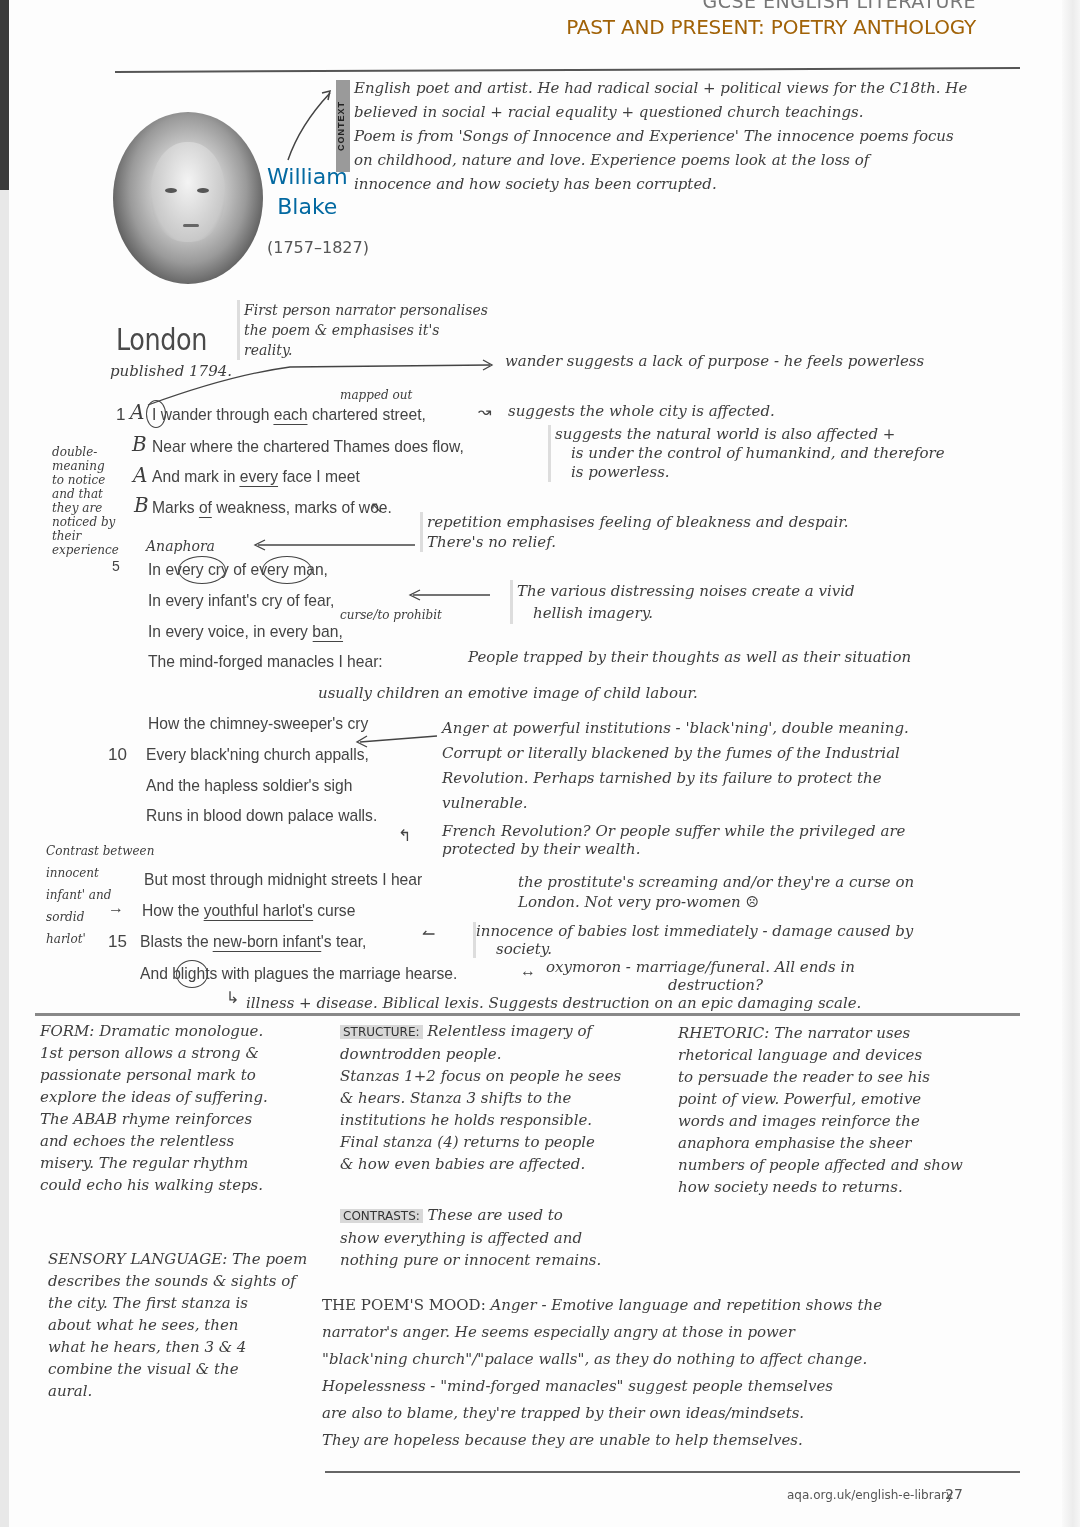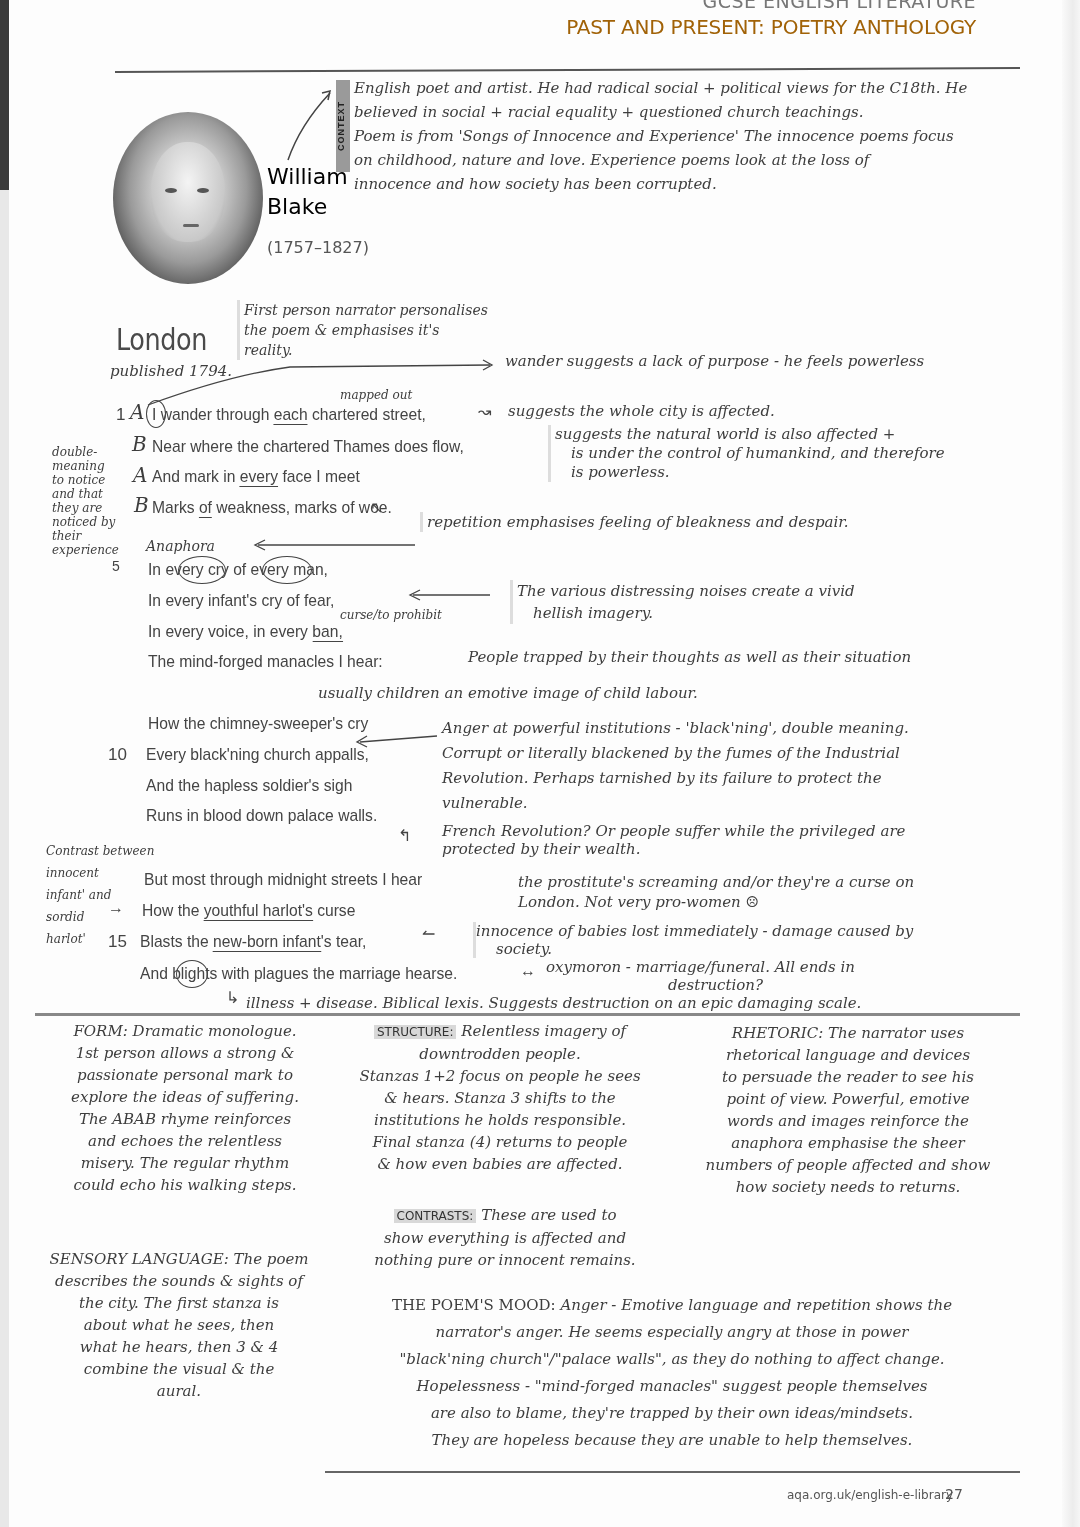--- a/index.html
+++ b/index.html
@@ -16,21 +16,21 @@
   .rule.top { left: 115px; top: 69px; width: 905px; transform: rotate(-0.25deg); }
   .rule.mid { left: 35px; top: 1013px; width: 985px; background: #888; height: 3px; }
   .rule.bot { left: 325px; top: 1471px; width: 695px; background: #666; }
 
   .portrait { left: 113px; top: 112px; width: 150px; height: 172px; border-radius: 50%;
     background: radial-gradient(ellipse at 50% 45%, #e9e9e9 0%, #cfcfcf 30%, #9a9a9a 55%, #4a4a4a 80%, #2e2e2e 100%); }
   .portrait .face { position: absolute; left: 38px; top: 30px; width: 74px; height: 100px; border-radius: 48% 48% 45% 45%; background: radial-gradient(ellipse at 50% 40%, #f4f4f4, #c8c8c8 70%, #8a8a8a); }
   .portrait .eye { position: absolute; width: 12px; height: 5px; background: #555; border-radius: 50%; top: 46px; }
   .portrait .mouth { position: absolute; left: 32px; top: 82px; width: 16px; height: 3px; background: #666; border-radius: 2px; }
 
-  .poet-name { left: 267px; top: 162px; font-size: 22px; color: #000000; line-height: 30px; font-family: "DejaVu Sans", sans-serif; }
+  .poet-name { left: 267px; top: 162px; font-size: 22px; color: #0369a1; line-height: 30px; font-family: "DejaVu Sans", sans-serif; text-align: center; }
   .poet-dates { left: 267px; top: 238px; font-size: 16px; color: #555; font-family: "DejaVu Sans", sans-serif; }
 
   .context-tag { left: 336px; top: 80px; width: 14px; height: 92px; background: #9a9a9a; color: #222; font-size: 9px; font-weight: bold;
     writing-mode: vertical-rl; transform: rotate(180deg); text-align: center; letter-spacing: 1px; }
   .hand { font-family: "DejaVu Serif", serif; font-style: italic; color: #3d3d3d; }
   .context-note { left: 354px; top: 76px; width: 660px; font-size: 15px; line-height: 24px; }
 
   .poem-title { left: 116px; top: 322px; font-size: 30px; color: #4a4a4a; font-family: "DejaVu Sans", sans-serif; letter-spacing: -0.5px; transform: scaleX(0.85); transform-origin: left; }
   .published { left: 110px; top: 362px; font-size: 15px; }
   .narrator-note { left: 237px; top: 300px; width: 300px; font-size: 14px; line-height: 20px; border-left: 3px solid #ddd; padding-left: 4px; }
@@ -38,21 +38,21 @@
   .line-num { font-size: 17px; color: #444; }
   .poem-line { font-size: 17px; color: #444; white-space: nowrap; font-family: "Liberation Sans", sans-serif; transform: scaleX(0.92); transform-origin: left; }
   .u { border-bottom: 1.5px solid #444; }
 
   .ann { font-size: 15px; line-height: 22px; }
   .ann.small { font-size: 12px; line-height: 15px; }
   .left-note { font-size: 12px; line-height: 14px; }
   .arrow { font-size: 16px; color: #444; }
 
   .label-box { background: #d8d8d8; padding: 0 3px; font-style: normal; font-family: "DejaVu Sans", sans-serif; font-size: 12px; color: #333; }
-  .col { font-size: 15px; line-height: 22px; text-align: center; }
+  .col { font-size: 15px; line-height: 22px; }
 
   .footer { left: 787px; top: 1488px; font-size: 12px; color: #555; font-family: "DejaVu Sans", sans-serif; }
   .pageno { left: 945px; top: 1486px; font-size: 14px; color: #555; font-family: "DejaVu Sans", sans-serif; }
   .curve { position: absolute; border: 1.5px solid #444; border-radius: 50%; }
 </style>
 </head>
 <body>
 
 <div class="abs edge-bar"></div>
 <div class="abs edge-bar-light"></div>
@@ -131,20 +131,21 @@
 </div>
 
 <div class="abs hand" style="left:133px;top:463px;font-size:20px">A</div>
 <div class="abs poem-line" style="left:152px;top:467px"><span>And mark in </span><span class="u">every</span><span> face I meet</span></div>
 
 <div class="abs hand" style="left:134px;top:493px;font-size:20px">B</div>
 <div class="abs poem-line" style="left:152px;top:498px"><span>Marks </span><span class="u">of</span><span> weakness, marks of woe.</span></div>
 <div class="abs arrow" style="left:370px;top:498px">↖</div>
 <div class="abs ann hand" style="left:420px;top:512px;line-height:20px;border-left:3px solid #ddd;padding-left:4px">
   <div>repetition emphasises feeling of bleakness and despair.</div>
+  <div>There's no relief.</div>
 </div>
 
 <div class="abs ann hand" style="left:146px;top:535px;font-size:14px">Anaphora</div>
 <svg class="abs" style="left:250px;top:538px" width="170" height="14">
   <path d="M165 7 L8 7" stroke="#444" stroke-width="1.3"></path>
     <path d="M15 2 L5 7 L15 12" stroke="#444" stroke-width="1.3" fill="none"></path>
 </svg>
 <div class="abs line-num" style="left:112px;top:558px;font-size:14px">5</div>
 <div class="abs poem-line" style="left:148px;top:560px">In every cry of every man,</div>
 <div class="curve" style="left:178px;top:556px;width:48px;height:28px"></div>

